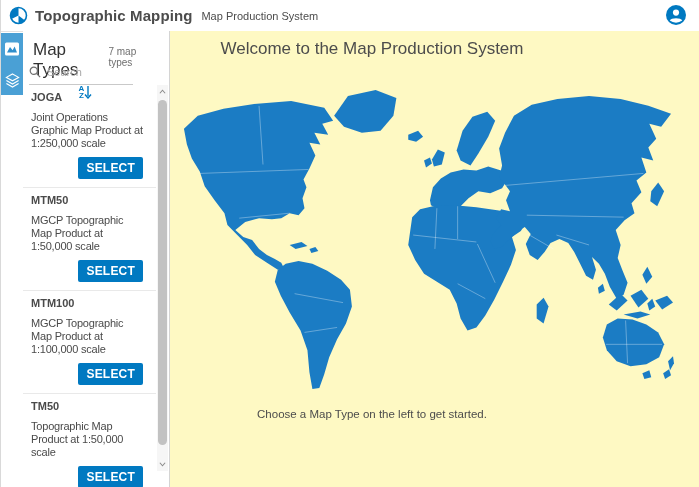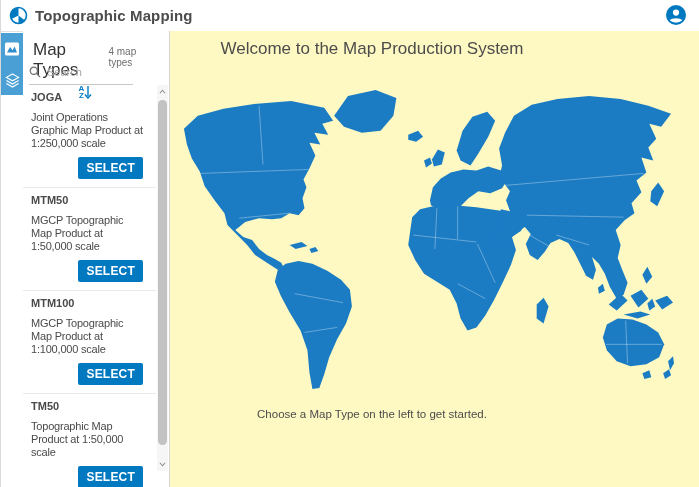--- a/index.html
+++ b/index.html
@@ -63,20 +63,21 @@
 <div class="app">
 
   <header class="topbar">
     <div class="brand">
       <svg class="logo-icon" viewBox="0 0 20 20">
         <circle cx="10" cy="10" r="8.4" fill="none" stroke="#0079c1" stroke-width="1.7"></circle>
         <path d="M10,10 L10,1.8 A8.2,8.2 0 0 0 2.6,13.6 Z" fill="#0079c1"></path>
         <path d="M10,10 L16.5,15 A8.2,8.2 0 0 1 10,18.2 Z" fill="#0079c1"></path>
       </svg>
       <span class="app-title">Topographic Mapping</span>
+      <span class="app-subtitle">Map Production System</span>
     </div>
     <button class="avatar-btn">
       <svg viewBox="0 0 20 20" width="20" height="20">
         <circle cx="10" cy="10" r="10" fill="#0079c1"></circle>
         <circle cx="10" cy="7.6" r="3.1" fill="#fff"></circle>
         <path d="M3.8,15.6 C5,12.4 15,12.4 16.2,15.6 A10,10 0 0 1 3.8,15.6 Z" fill="#fff"></path>
       </svg>
     </button>
   </header>
 
@@ -92,21 +93,21 @@
         <path d="M8,1.5 L14.5,5.2 L8,8.9 L1.5,5.2 Z"></path>
         <path d="M1.5,8.6 L8,12.3 L14.5,8.6"></path>
         <path d="M1.5,11.8 L8,15.5 L14.5,11.8"></path>
       </svg>
     </div>
   </div>
 
   <aside class="sidebar">
     <div class="panel-header">
       <span class="panel-title">Map Types</span>
-      <span class="panel-count">4 map types</span>
+      <span class="panel-count">7 map types</span>
     </div>
 
     <div class="search-row">
       <div class="search-box">
         <svg width="12" height="12" viewBox="0 0 14 14" fill="none" stroke="#6e6e6e" stroke-width="1.4">
           <circle cx="5.6" cy="5.6" r="4.2"></circle>
           <line x1="8.9" y1="8.9" x2="13" y2="13"></line>
         </svg>
         <input class="search-input" placeholder="Search" style="">
       </div>

